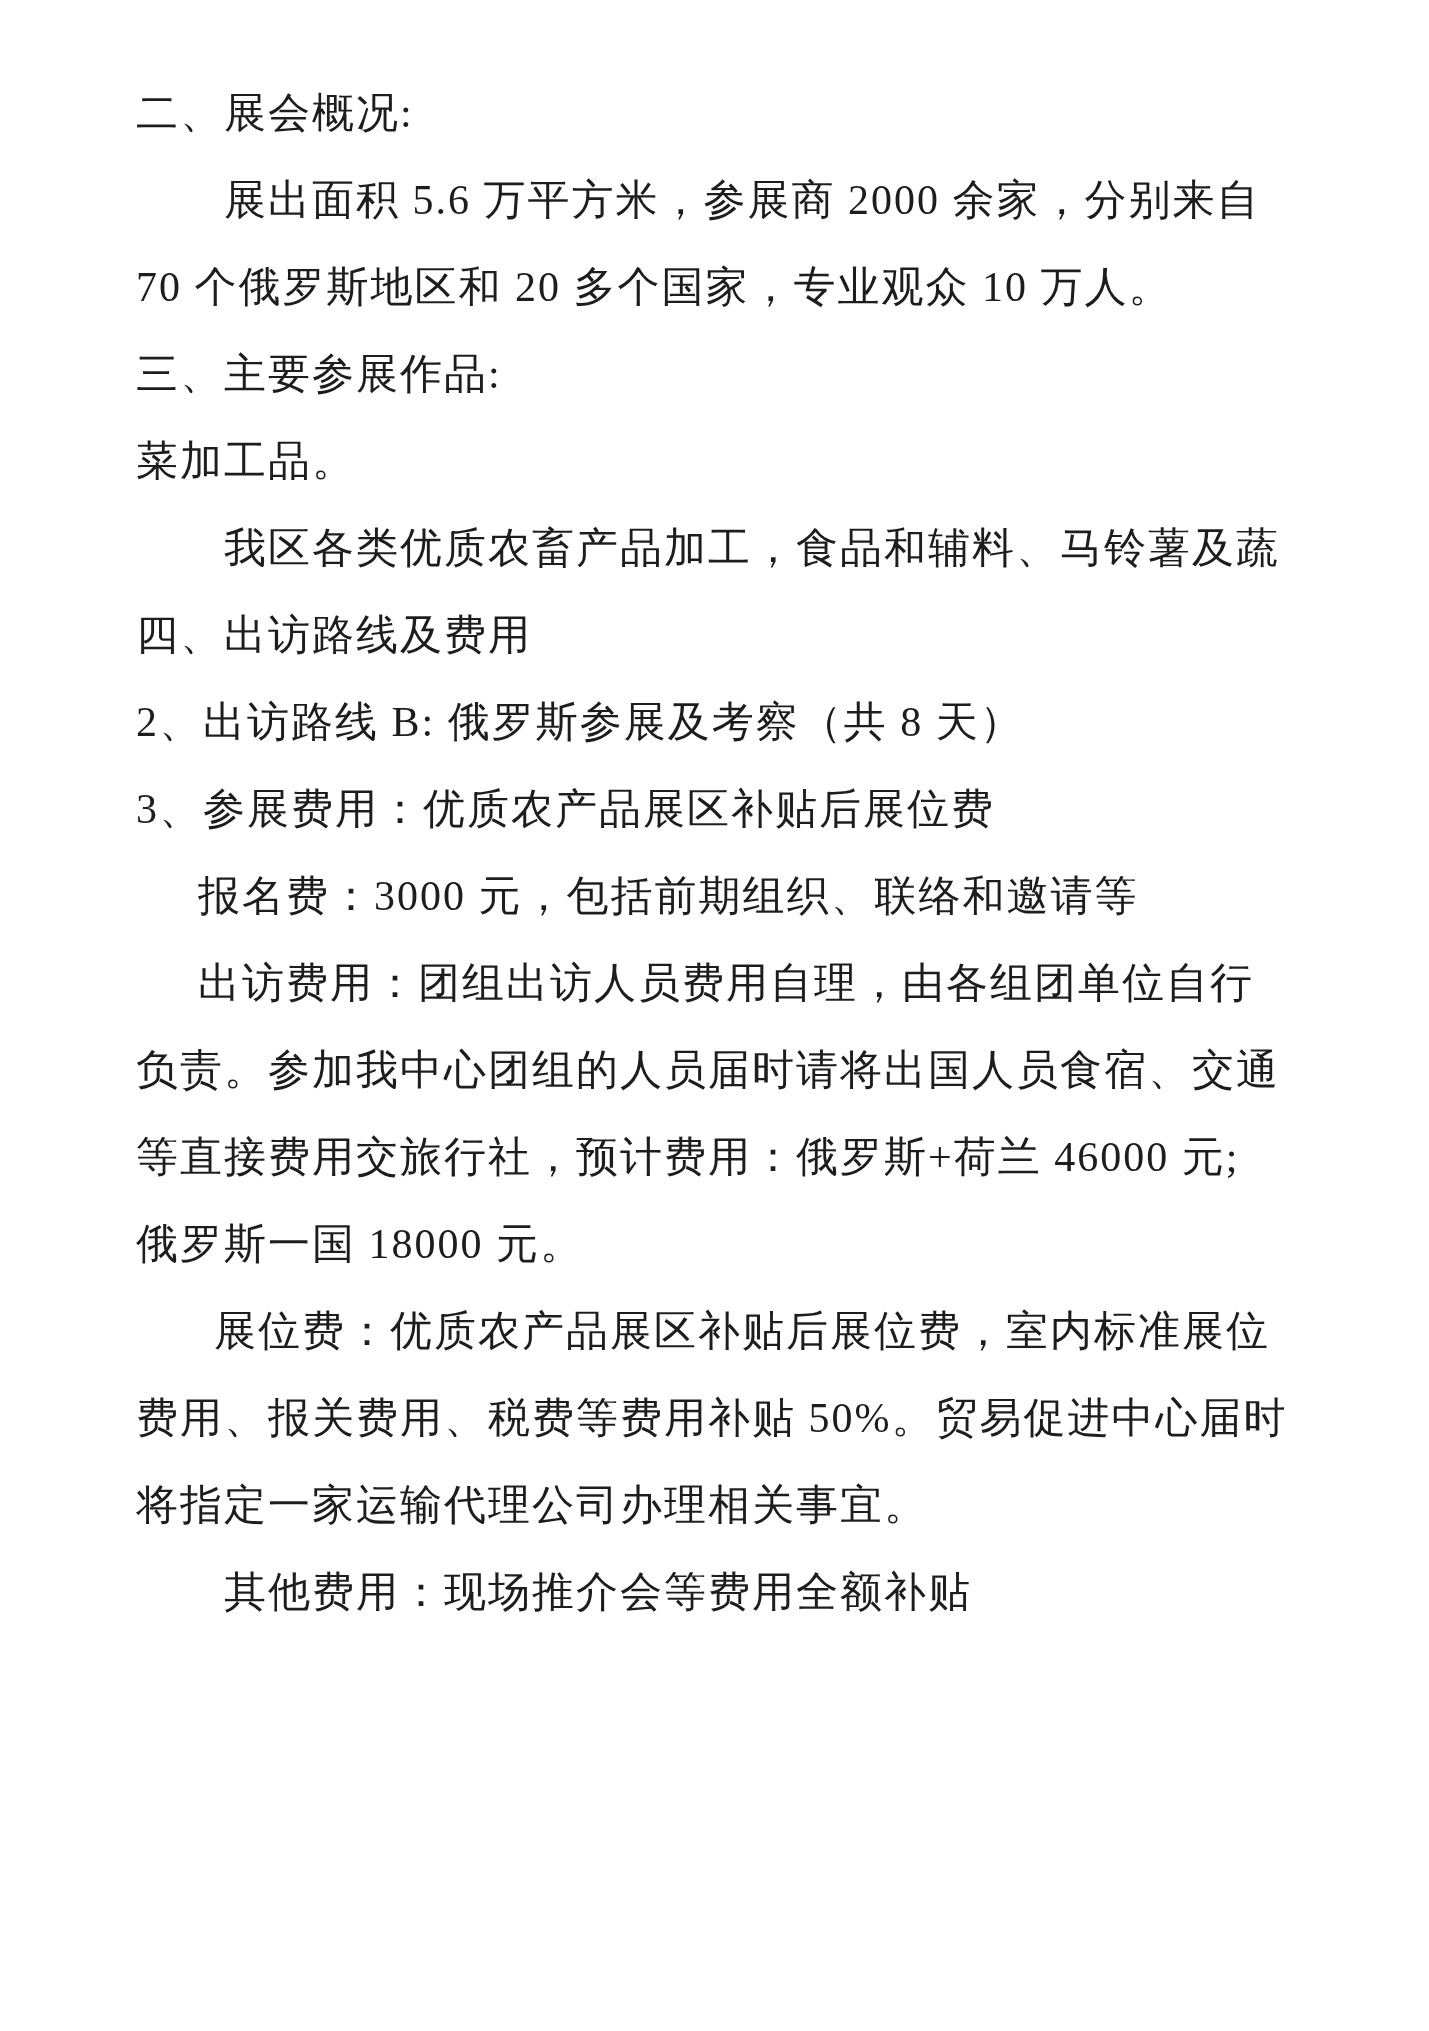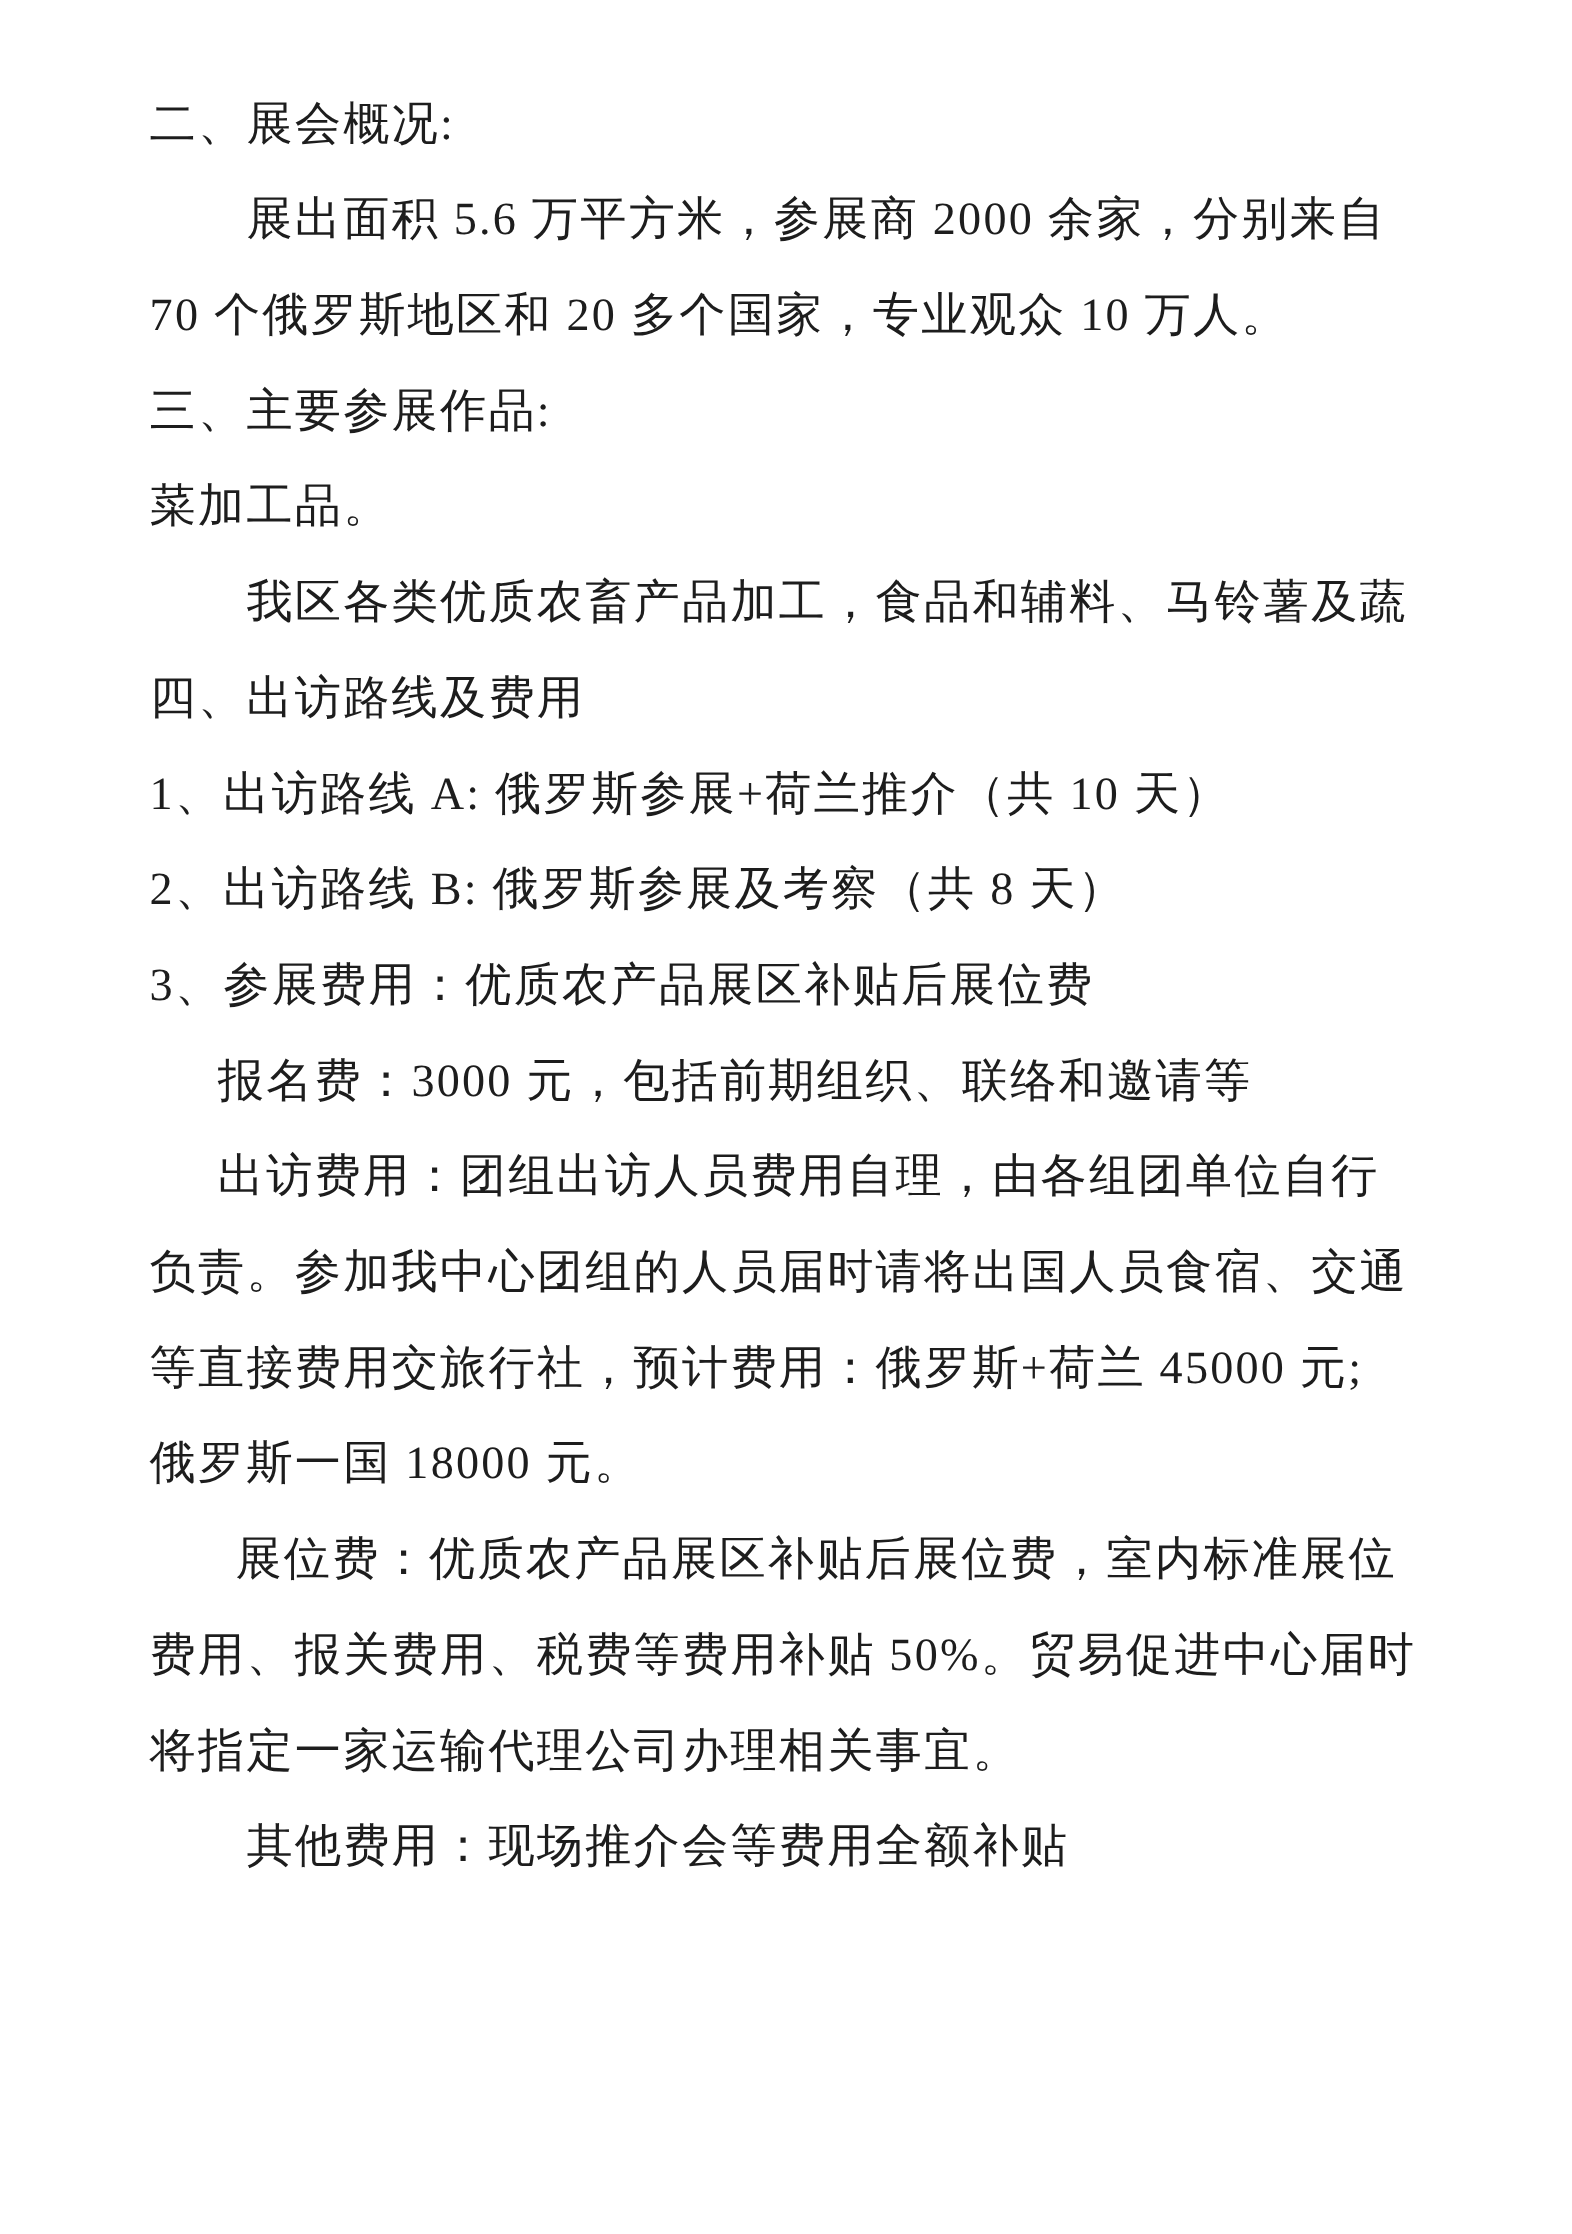--- a/index.html
+++ b/index.html
@@ -40,26 +40,25 @@
 
 <div class="page">
   <div class="text-block">
     <div class="line">二、展会概况:</div>
     <div class="line indent">展出面积 5.6 万平方米，参展商 2000 余家，分别来自</div>
     <div class="line">70 个俄罗斯地区和 20 多个国家，专业观众 10 万人。</div>
     <div class="line">三、主要参展作品:</div>
     <div class="line">菜加工品。</div>
     <div class="line indent">我区各类优质农畜产品加工，食品和辅料、马铃薯及蔬</div>
     <div class="line">四、出访路线及费用</div>
-    <div class="line">1、出访路线 A: 俄罗斯参展+荷兰推介（共 10 天）</div>
     <div class="line">2、出访路线 B: 俄罗斯参展及考察（共 8 天）</div>
     <div class="line">3、参展费用：优质农产品展区补贴后展位费</div>
     <div class="line indent-sm">报名费：3000 元，包括前期组织、联络和邀请等</div>
     <div class="line indent-sm">出访费用：团组出访人员费用自理，由各组团单位自行</div>
     <div class="line">负责。参加我中心团组的人员届时请将出国人员食宿、交通</div>
-    <div class="line">等直接费用交旅行社，预计费用：俄罗斯+荷兰 45000 元;</div>
+    <div class="line">等直接费用交旅行社，预计费用：俄罗斯+荷兰 46000 元;</div>
     <div class="line">俄罗斯一国 18000 元。</div>
     <div class="line indent-md">展位费：优质农产品展区补贴后展位费，室内标准展位</div>
     <div class="line">费用、报关费用、税费等费用补贴 50%。贸易促进中心届时</div>
     <div class="line">将指定一家运输代理公司办理相关事宜。</div>
     <div class="line indent">其他费用：现场推介会等费用全额补贴</div>
   </div>
 </div>
 
 </body></html>

